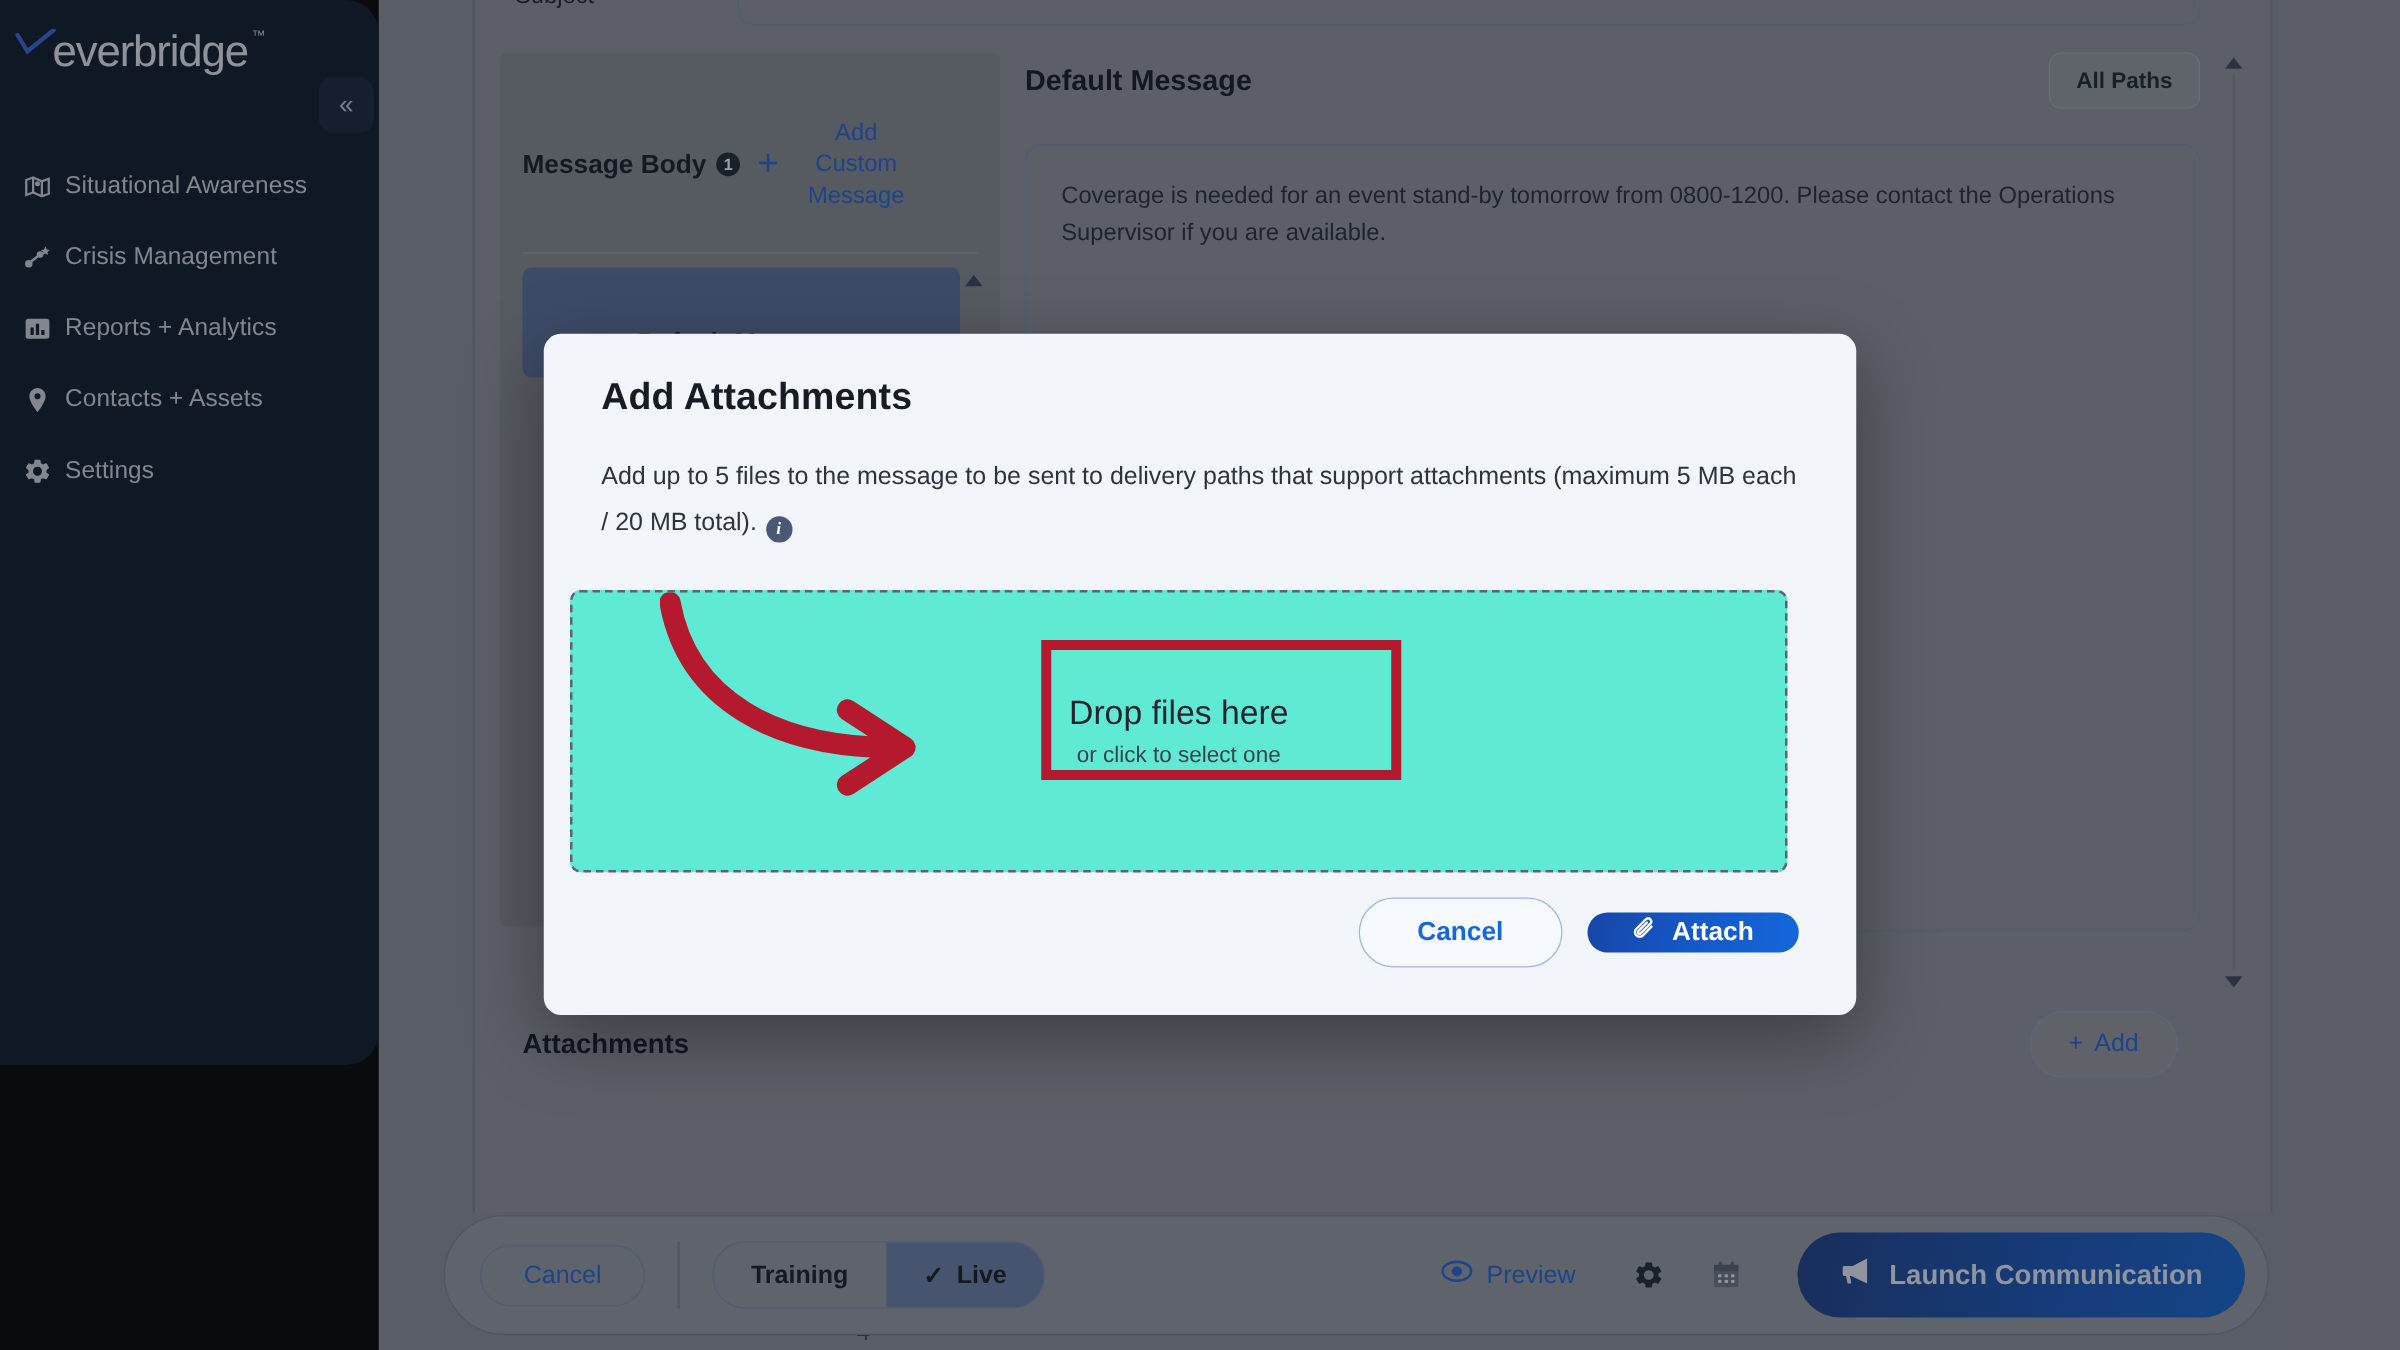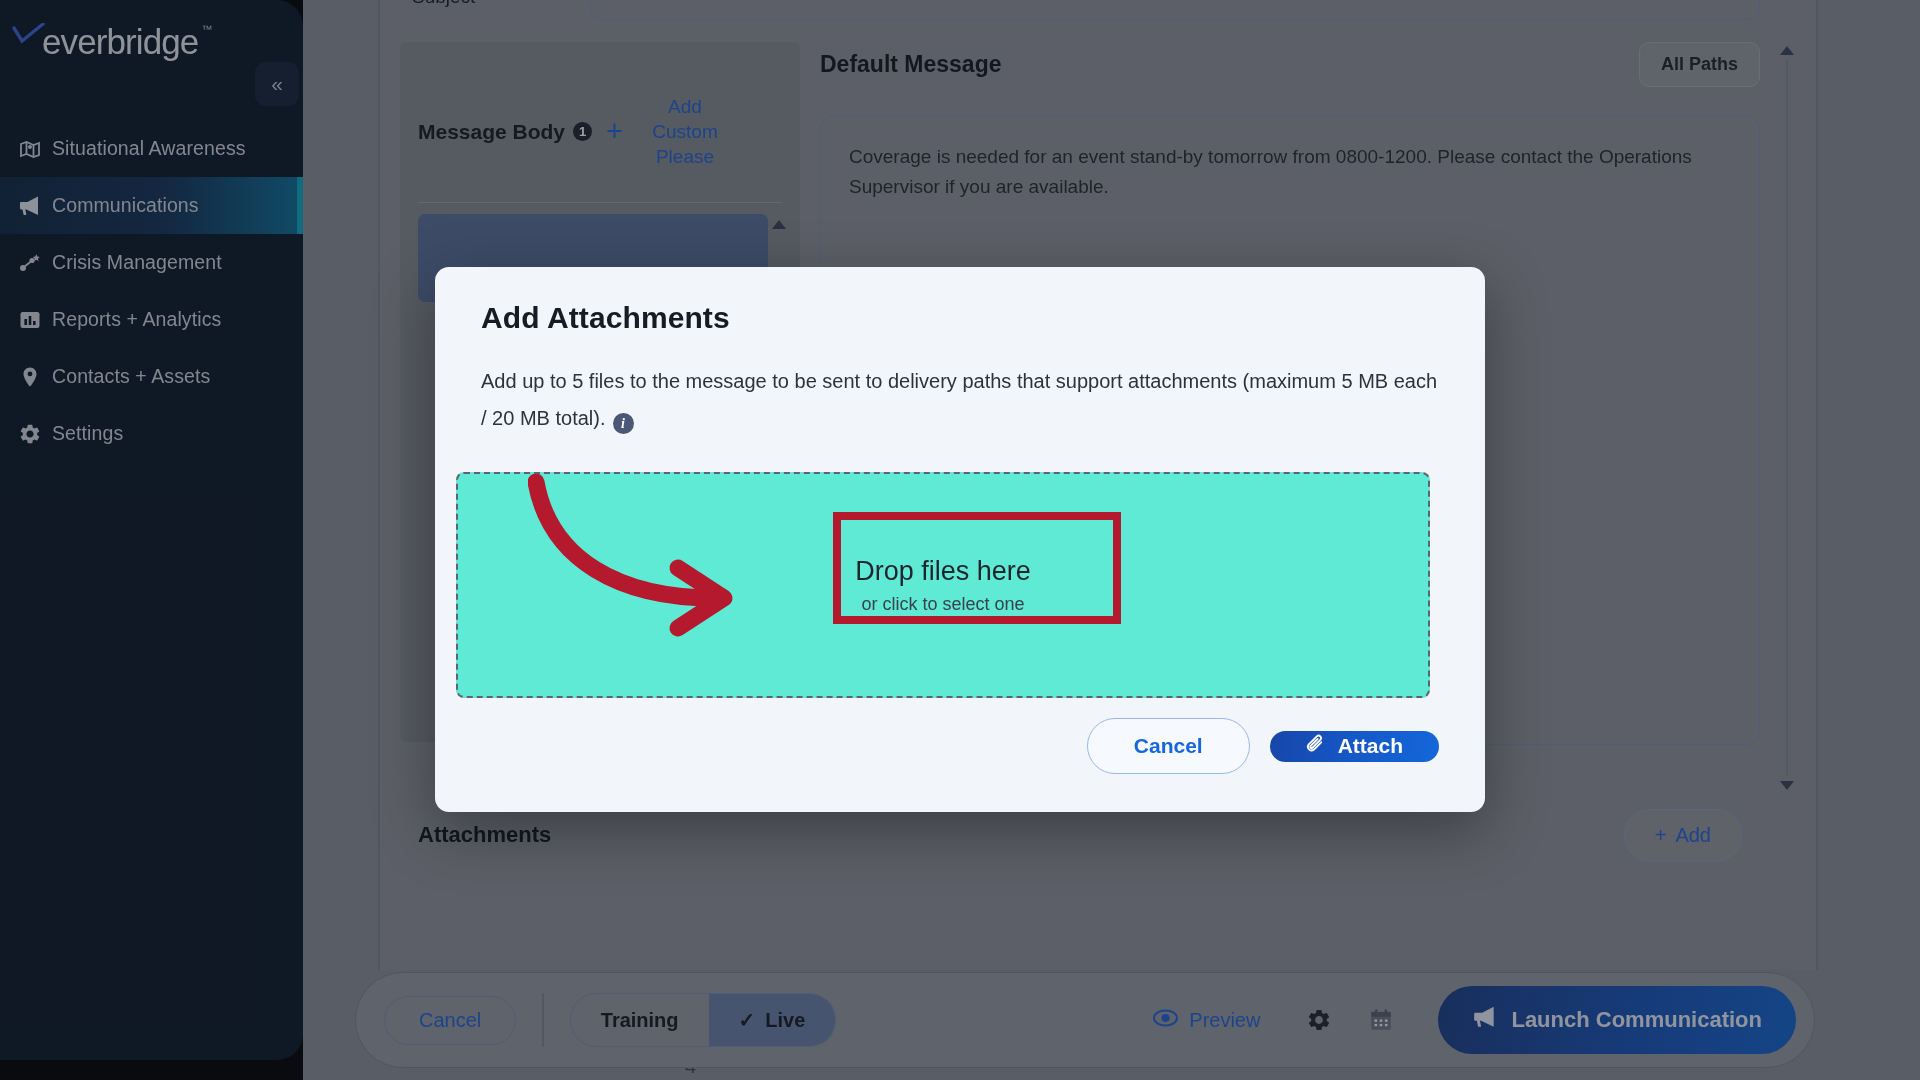--- a/index.html
+++ b/index.html
@@ -18,21 +18,21 @@
   
   .app-shell {
     position: absolute;
     left: 0; top: 0; width: 1920px; height: 1080px;
   }
 
   
   .sidebar {
     position: absolute;
     left: 0; top: 0;
-    width: 303px; height: 1060px;
+    width: 303px; height: 852px;
     background: #0b1729;
     border-top-right-radius: 26px;
     border-bottom-right-radius: 26px;
     overflow: hidden;
     z-index: 5;
   }
   .sidebar-logo {
     position: absolute;
     left: 12px; top: 22px;
     display: flex; align-items: center;
@@ -362,21 +362,21 @@
         <div class="row-subject">
           <div class="lbl-subject">Subject</div>
           <div class="subject-input">Staffing Request</div>
         </div>
 
         <div class="panel-left">
           <div class="mb-head">
             <span class="mb-title">Message Body</span>
             <span class="mb-badge">1</span>
             <span class="mb-plus">+</span>
-            <span class="mb-addcustom">Add Custom Please</span>
+            <span class="mb-addcustom">Add Custom Message</span>
           </div>
           <div class="mb-divider"></div>
           <div class="msg-tab">Default Message</div>
           <div class="left-scroll-up"></div>
         </div>
 
         <div class="panel-right">
           <div class="dm-head">
             <div class="dm-title">Default Message</div>
             <div class="allpaths-btn">All Paths</div>
@@ -474,28 +474,20 @@
           <span class="ico">
             <svg width="24" height="24" viewBox="0 0 24 24" fill="none" stroke="#cfd5de" stroke-width="1.8">
               <path d="M3 7 L8.5 5 L15.5 8 L21 6 V18 L15.5 20 L8.5 17 L3 19 Z"></path>
               <path d="M8.5 5 V17 M15.5 8 V20"></path>
               <circle cx="12" cy="10" r="2" fill="#cfd5de" stroke="none"></circle>
             </svg>
           </span>
           <span>Situational Awareness</span>
         </div>
 
-        <div class="nav-item active">
-          <span class="ico">
-            <svg width="24" height="22" viewBox="0 0 24 20" fill="#e4e9f1">
-                <path d="M2 7.2v5.1c0 .7.5 1.2 1.2 1.2h1.3l1 5.1c.1.3.3.5.6.5h1.6c.4 0 .7-.4.6-.8l-1-4.8h1.1L20 19V.6L9.4 6.1H3.2C2.5 6.1 2 6.6 2 7.2z"></path>
-              </svg>
-          </span>
-          <span>Communications</span>
-        </div>
 
         <div class="nav-item">
           <span class="ico">
             <svg width="24" height="24" viewBox="0 0 24 24" fill="#cfd5de">
               <circle cx="5" cy="17" r="3"></circle>
               <circle cx="14" cy="9.5" r="2.6"></circle>
               <path d="M7 15.2 L12.2 11" stroke="#cfd5de" stroke-width="1.9"></path>
               <path d="M18.3 3.2 l1.1 2.3 l2.4 .4 l-1.8 1.7 l.5 2.4 l-2.2-1.2 l-2.2 1.2 l.5-2.4 l-1.8-1.7 l2.4-.4 z"></path>
             </svg>
           </span>

